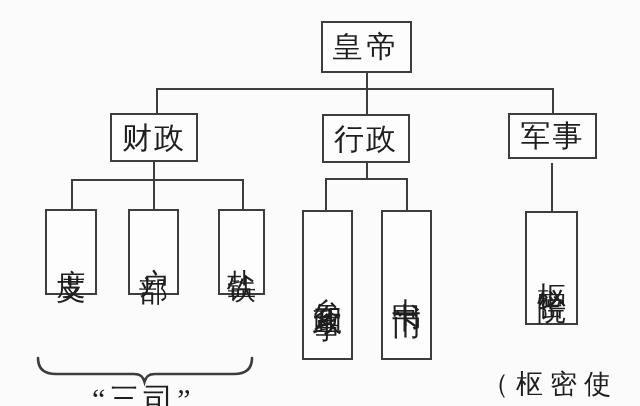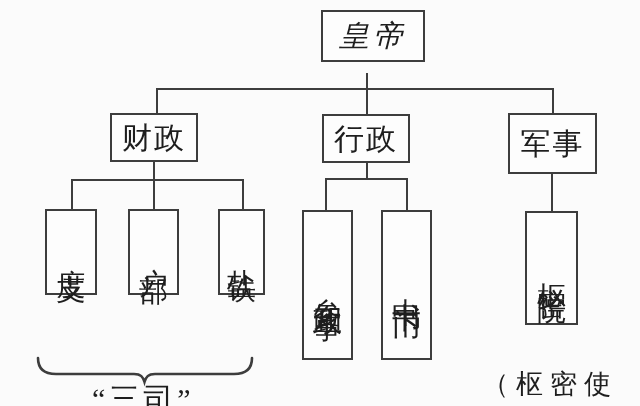--- a/index.html
+++ b/index.html
@@ -64,31 +64,31 @@
   <div class="line" style="left:153px; top:179px; width:2px; height:30px;"></div>
   <div class="line" style="left:242px; top:179px; width:2px; height:30px;"></div>
 
   <div class="line" style="left:366px; top:163px; width:2px; height:17px;"></div>
   <div class="line" style="left:325px; top:178px; width:83px; height:2px;"></div>
   <div class="line" style="left:325px; top:178px; width:2px; height:32px;"></div>
   <div class="line" style="left:406px; top:178px; width:2px; height:32px;"></div>
 
   <div class="line" style="left:551px; top:163px; width:2px; height:48px;"></div>
 
-  <div class="node" style="left:321px; top:10px; width:104px; height:52px; letter-spacing:4px;font-style:italic;">
+  <div class="node" style="left:321px; top:21px; width:91px; height:52px; letter-spacing:4px;">
     <span>皇帝</span>
   </div>
 
   <div class="node" style="left:322px; top:114px; width:88px; height:49px;">
     <span>行政</span>
   </div>
   <div class="node" style="left:110px; top:113px; width:88px; height:49px;">
     <span>财政</span>
   </div>
-  <div class="node" style="left:508px; top:113px; width:89px; height:61px;">
+  <div class="node" style="left:508px; top:113px; width:89px; height:46px;">
     <span>军事</span>
   </div>
 
   <div class="node vnode" style="left:45px; top:209px; width:52px; height:86px;">
     <span>度支</span>
   </div>
   <div class="node vnode" style="left:128px; top:209px; width:51px; height:86px;">
     <span>户部</span>
   </div>
   <div class="node vnode" style="left:218px; top:209px; width:47px; height:86px;">

